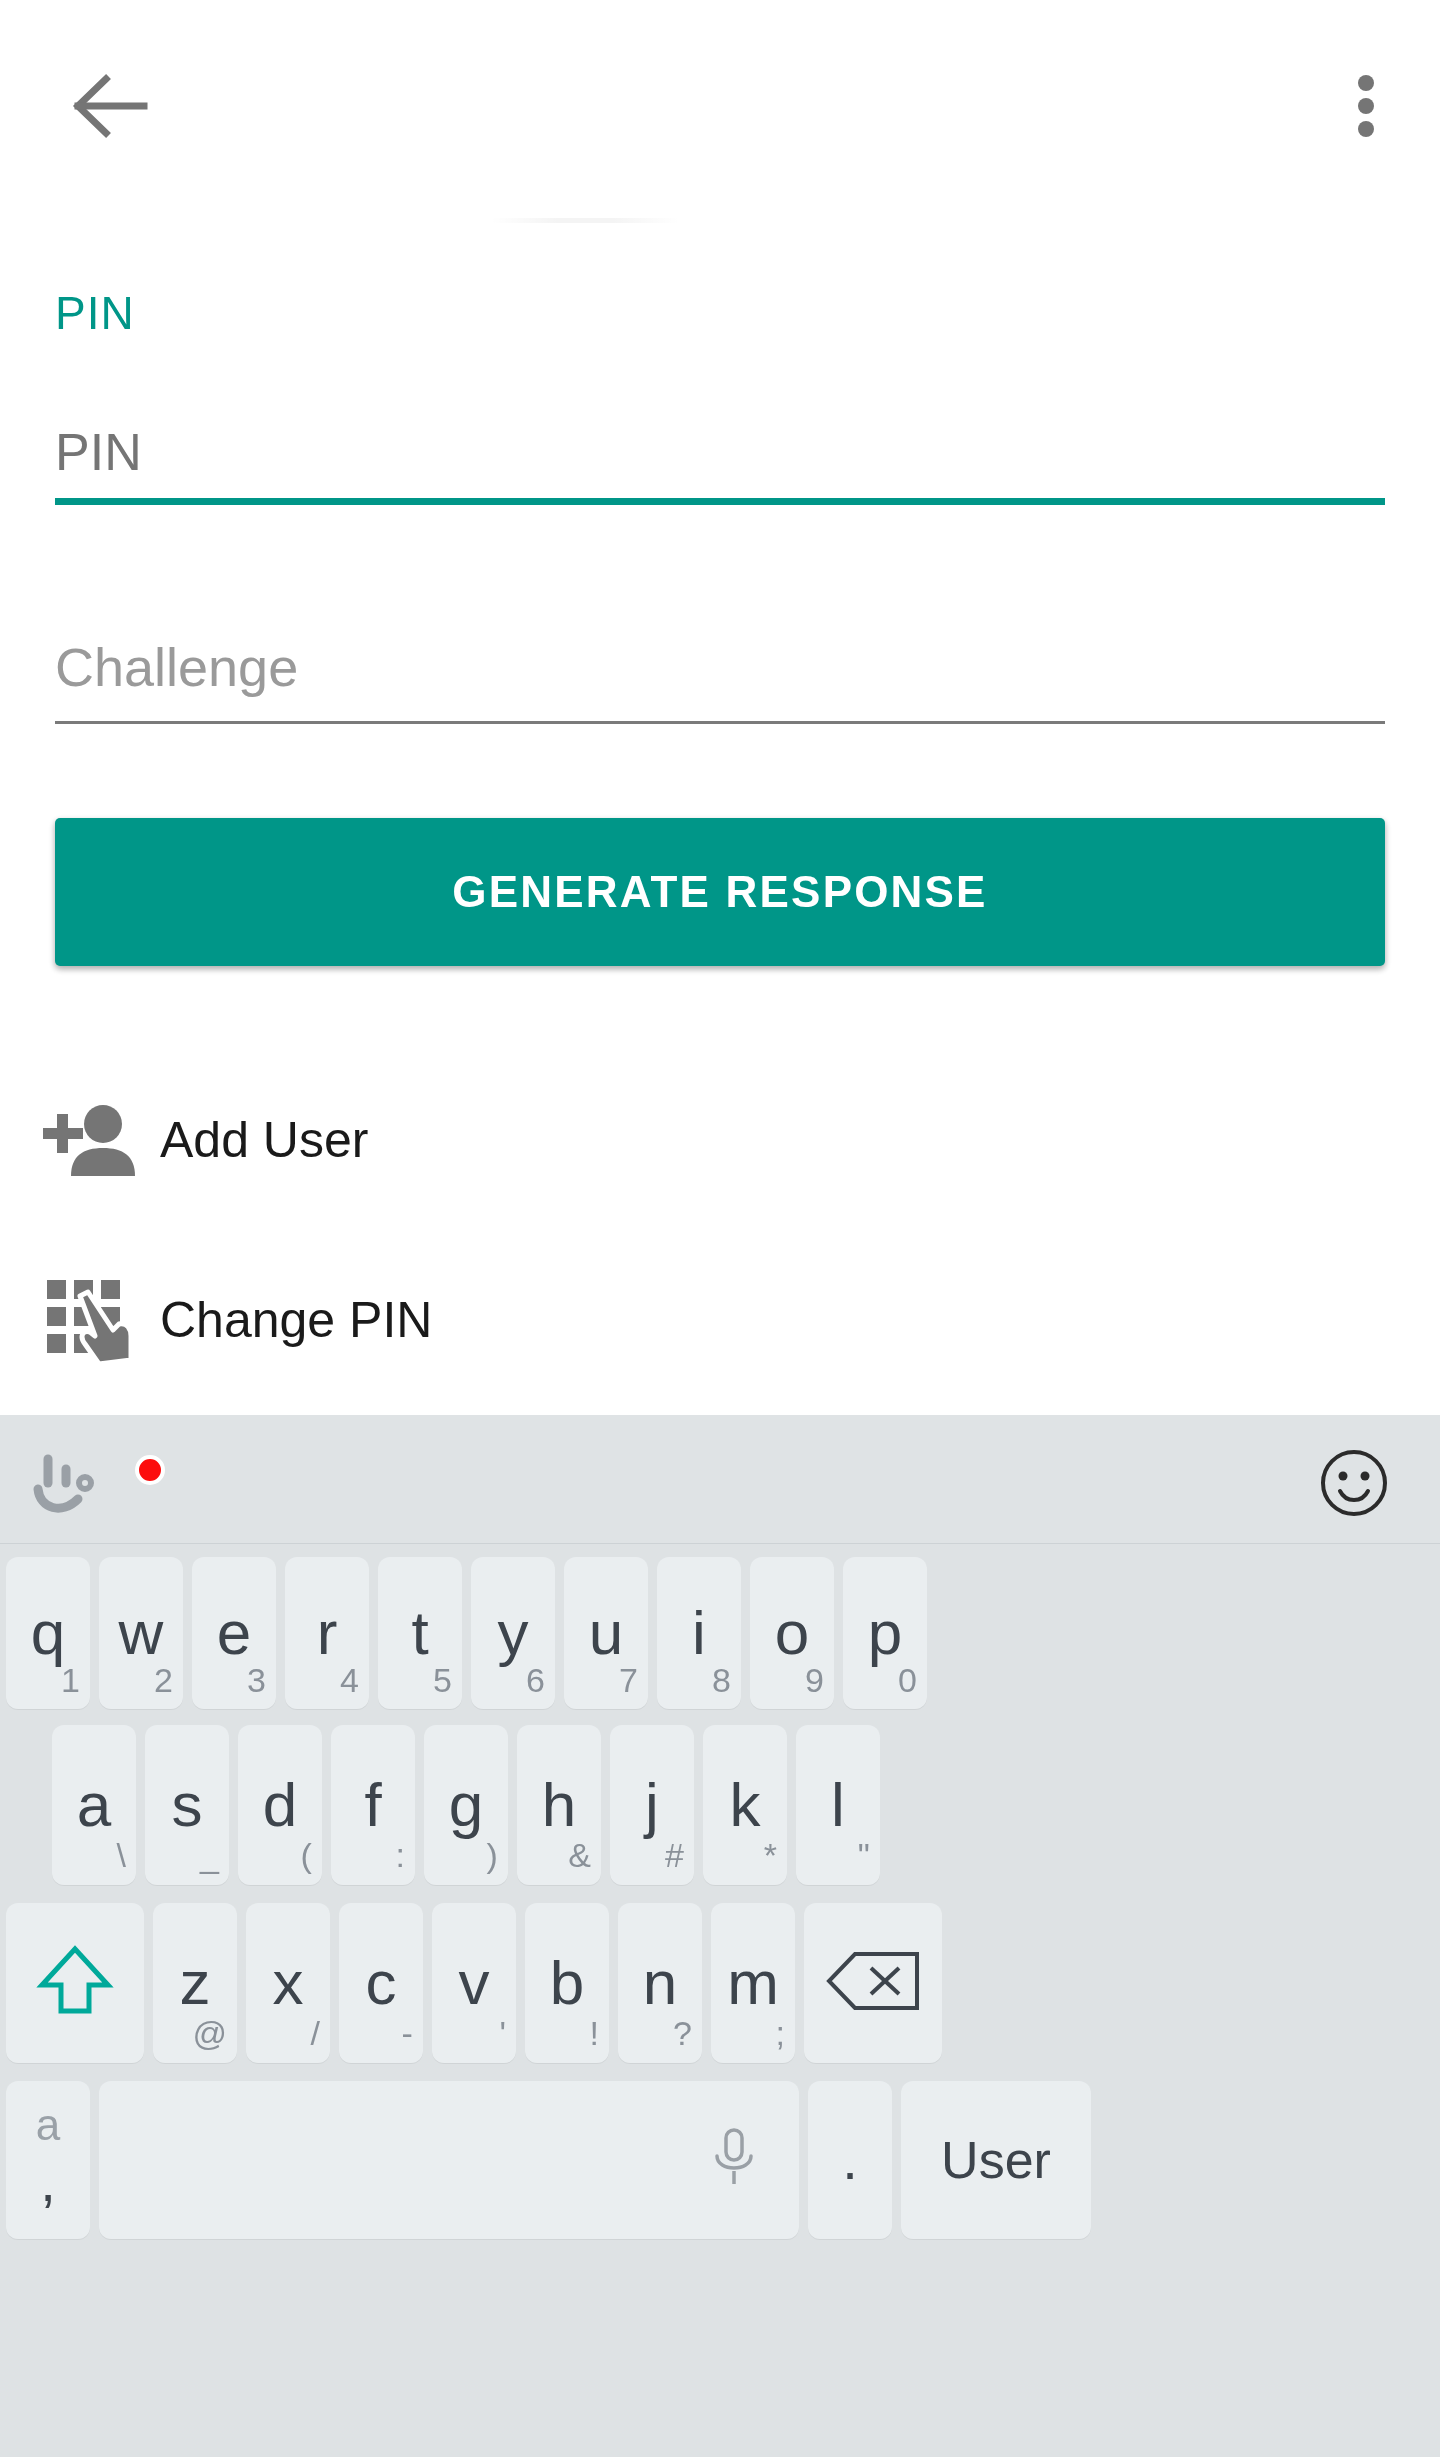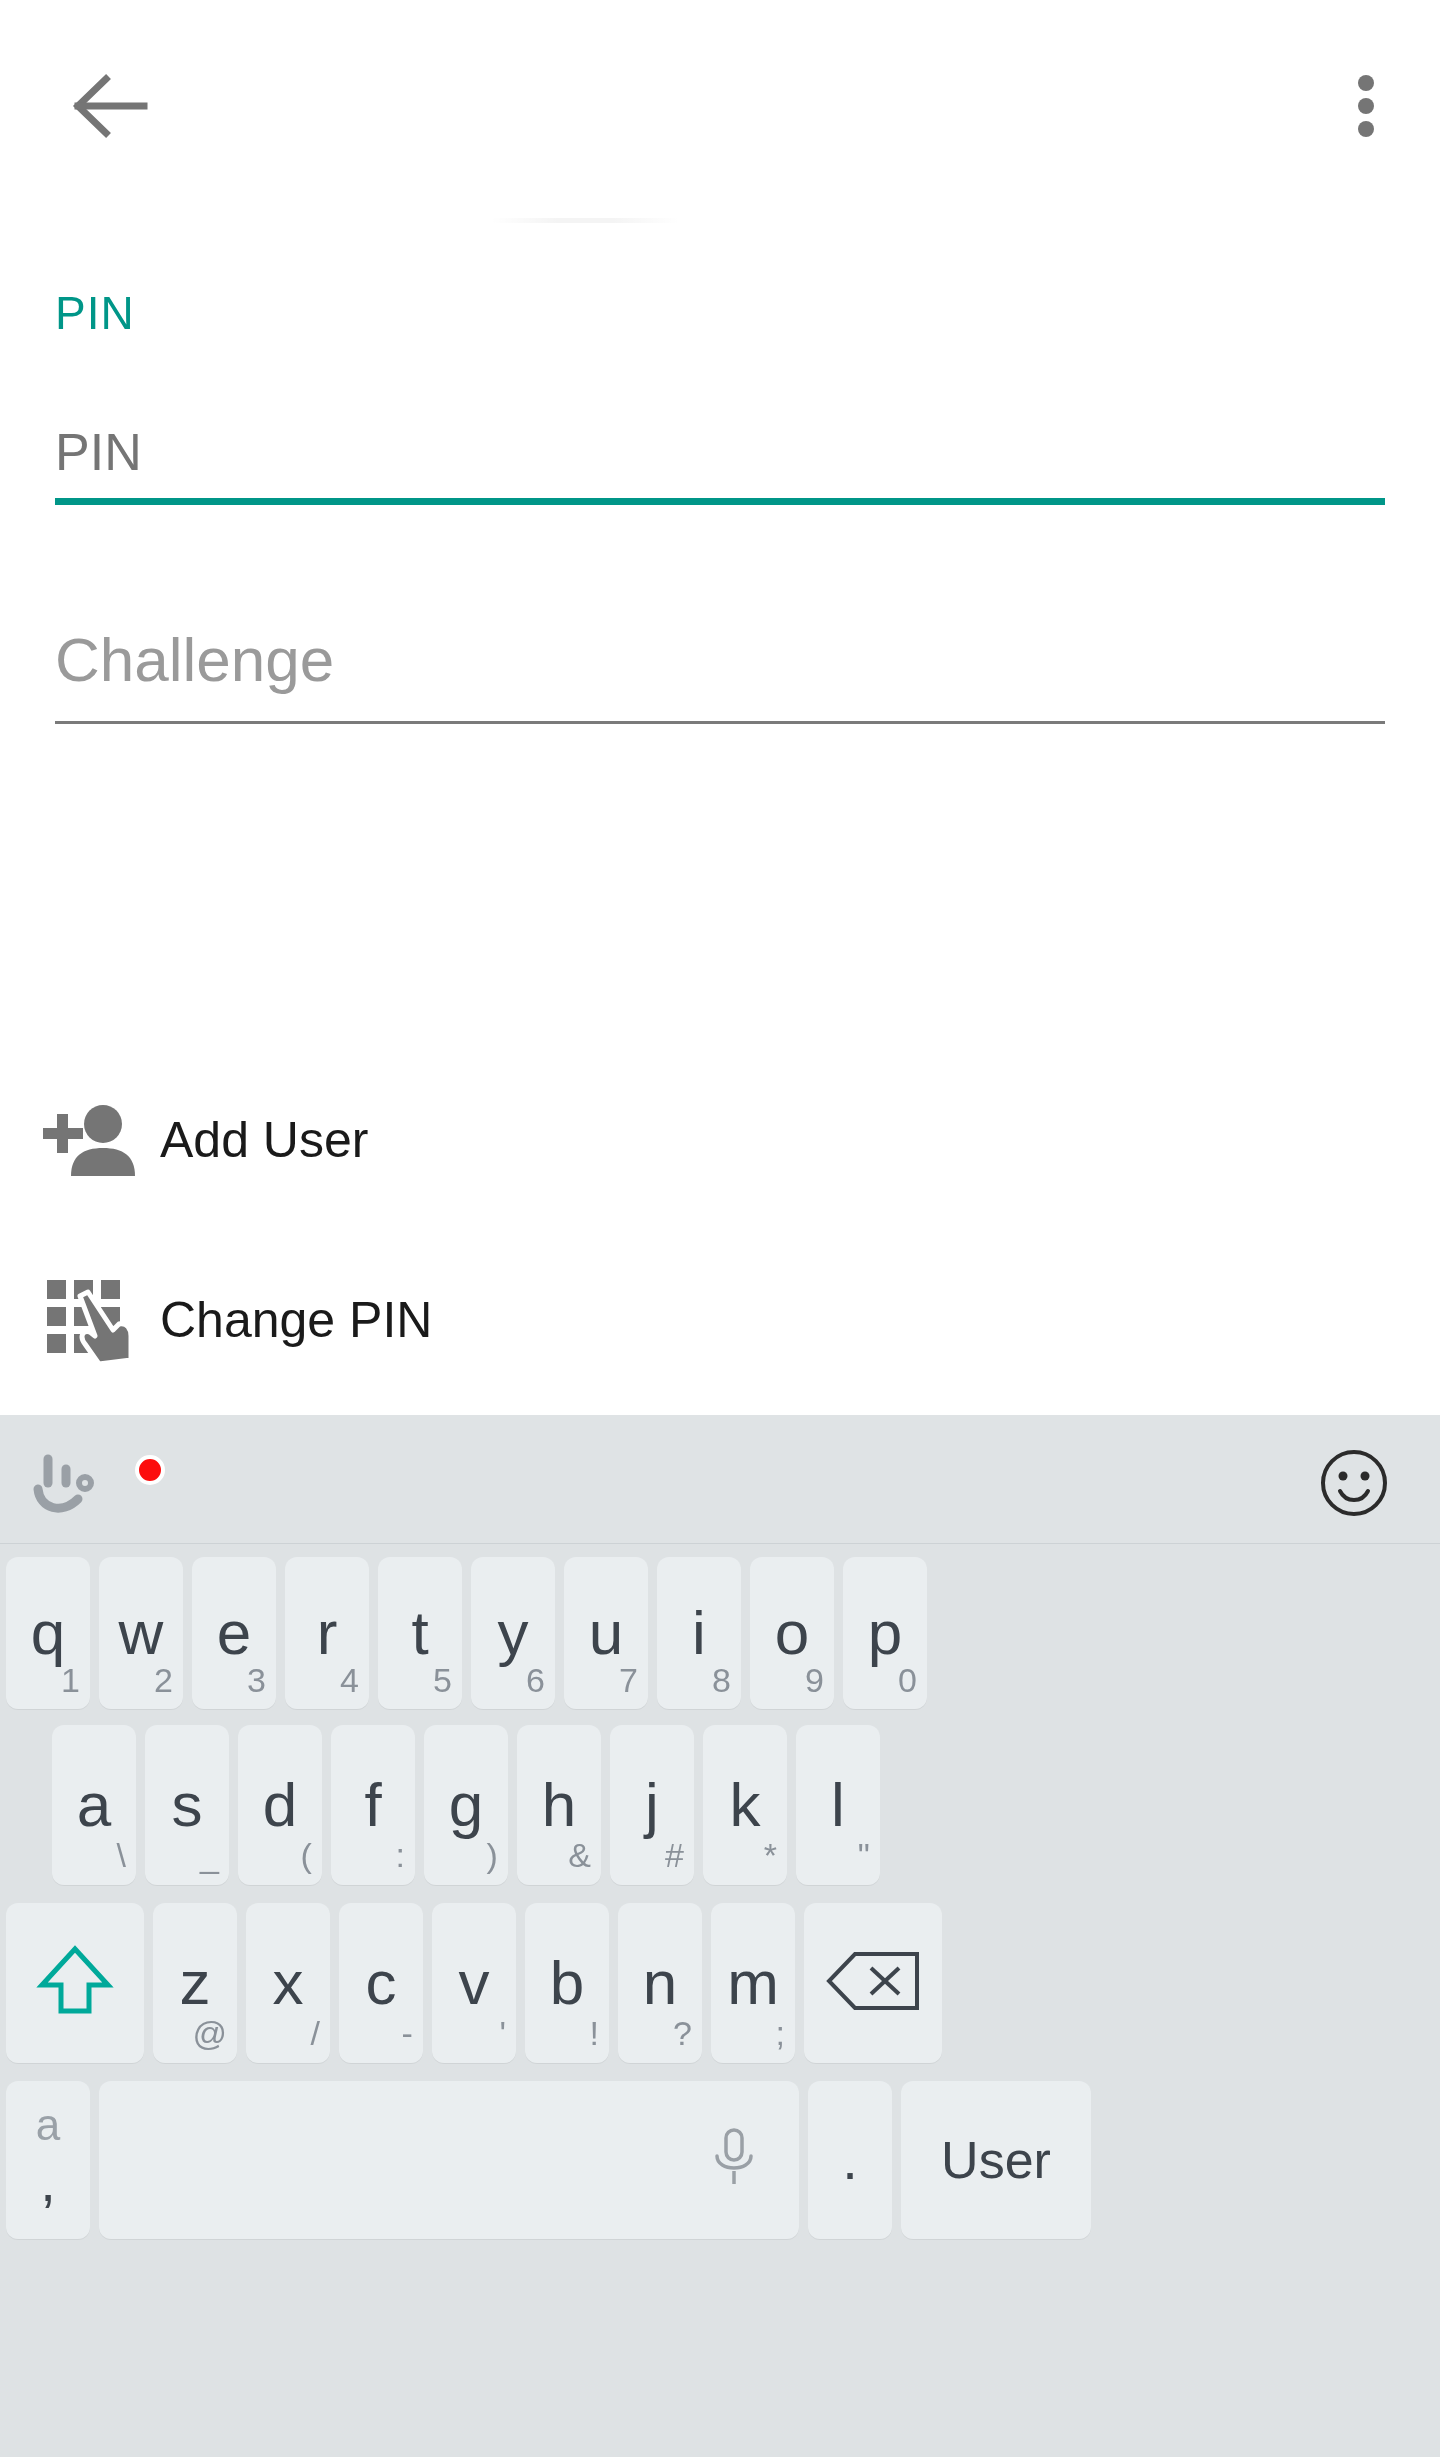--- a/index.html
+++ b/index.html
@@ -23,22 +23,22 @@
 
   
   #pin-field{position:absolute;left:55px;top:290px;width:1330px;height:220px;}
   #pin-label{font-size:46px;color:#009688;letter-spacing:1px;line-height:1;}
   #pin-input{position:absolute;left:0;top:120px;width:1330px;height:84px;border:none;outline:none;
       background:transparent;font-size:52px;color:#212121;font-family:"Liberation Sans",sans-serif;padding:0;}
   #pin-underline{position:absolute;left:0;top:208px;width:1330px;height:7px;background:#009688;}
 
   
   #chal-field{position:absolute;left:55px;top:605px;width:1330px;height:125px;}
-  #chal-input{position:absolute;left:0;top:8px;width:1330px;height:92px;border:none;outline:none;
-      background:transparent;font-size:62px;color:#0369a1;font-family:"Liberation Sans",sans-serif;padding:0;}
+  #chal-input{position:absolute;left:0;top:16px;width:1330px;height:92px;border:none;outline:none;
+      background:transparent;font-size:54px;color:#0369a1;font-family:"Liberation Sans",sans-serif;padding:0;}
   #chal-input::placeholder{color:#9a9a9a;opacity:1;}
   #chal-underline{position:absolute;left:0;top:116px;width:1330px;height:3px;background:#7a7a7a;}
 
   
   #generate-btn{position:absolute;left:55px;top:818px;width:1330px;height:148px;
       background:#009688;border:none;border-radius:5px;color:#ffffff;font-size:44px;
       letter-spacing:2.2px;font-weight:bold;font-family:"Liberation Sans",sans-serif;
       box-shadow:0 3px 6px rgba(0,0,0,0.22),0 3px 6px rgba(0,0,0,0.14);cursor:pointer;}
 
   
@@ -118,20 +118,21 @@
     <div id="pin-label">PIN</div>
     <input id="pin-input" type="text" value="" placeholder="PIN" style="">
     <div id="pin-underline"></div>
   </div>
 
   <div id="chal-field">
     <input id="chal-input" type="text" value="" placeholder="Challenge" style="">
     <div id="chal-underline"></div>
   </div>
 
+  <button id="generate-btn">GENERATE RESPONSE</button>
 
   <div class="menu-row" id="row-change-pin">
     <span class="menu-icon">
       <svg width="92" height="92" viewBox="0 0 92 92">
         <g fill="#757575">
           <rect x="4" y="6" width="19" height="19"></rect>
           <rect x="31" y="6" width="19" height="19"></rect>
           <rect x="58" y="6" width="19" height="19"></rect>
           <rect x="4" y="33" width="19" height="19"></rect>
           <rect x="31" y="33" width="19" height="19"></rect>

